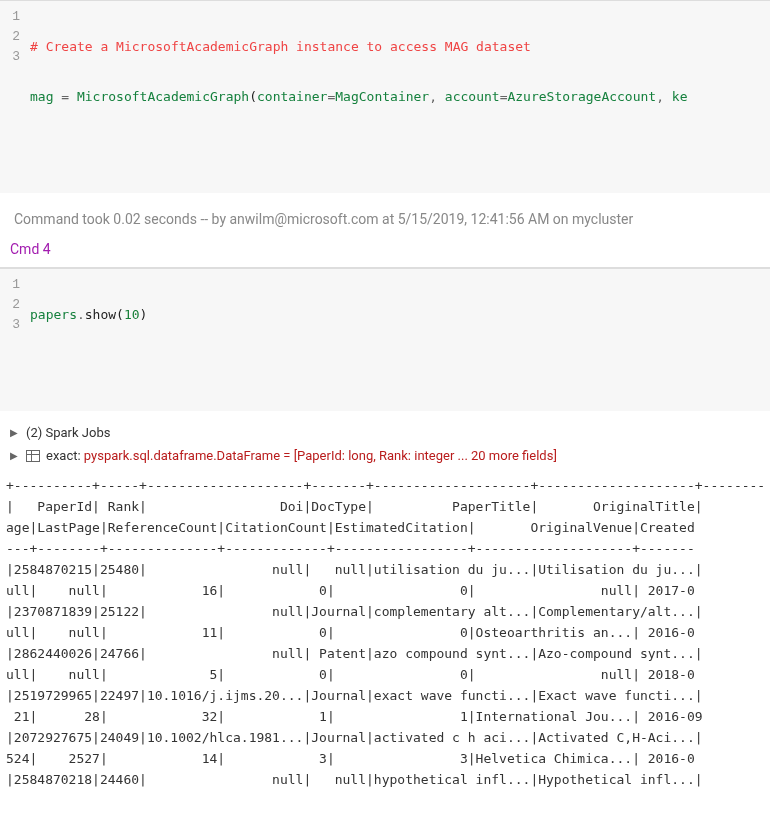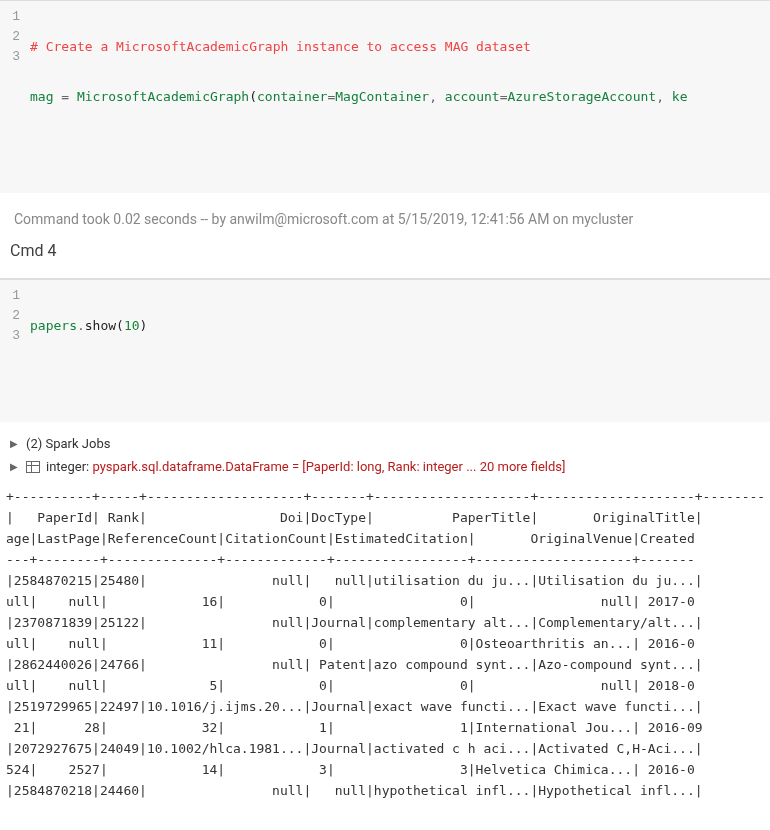--- a/index.html
+++ b/index.html
@@ -46,23 +46,23 @@
 
     .exec-info {
       font-family: -apple-system, "Segoe UI", Roboto, sans-serif;
       font-size: 14px;
       color: #888;
       padding: 18px 10px 8px 14px;
       background: #fff;
     }
     .cell-label {
       font-family: -apple-system, "Segoe UI", Roboto, sans-serif;
-      font-size: 16px;
-      color: #404040;
-      padding: 6px 10px 18px 10px;
+      font-size: 14px;
+      color: #a21caf;
+      padding: 6px 10px 10px 10px;
       background: #fff;
       border-bottom: 1px solid #ddd;
     }
     .output {
       padding: 10px 10px 0 10px;
       font-family: -apple-system, "Segoe UI", Roboto, sans-serif;
       font-size: 13px;
       color: #333;
     }
     .expander {
@@ -150,18 +150,18 @@
 
 <div class="output">
   <div class="expander">
     <span class="triangle">▶</span>
     <span>(2) Spark Jobs</span>
   </div>
   <div class="expander">
     <span class="triangle">▶</span>
     <span class="table-icon"></span>
     <span>
-      <span>integer: </span><span class="dim">pyspark.sql.dataframe.DataFrame = [PaperId: long, Rank: integer ... 20 more fields]</span>
+      <span>exact: </span><span class="dim">pyspark.sql.dataframe.DataFrame = [PaperId: long, Rank: integer ... 20 more fields]</span>
     </span>
   </div>
 </div>
 
 <div class="ascii-output"><div>+----------+-----+--------------------+-------+--------------------+--------------------+--------</div><div>|   PaperId| Rank|                 Doi|DocType|          PaperTitle|       OriginalTitle|</div><div>age|LastPage|ReferenceCount|CitationCount|EstimatedCitation|       OriginalVenue|Created</div><div>---+--------+--------------+-------------+-----------------+--------------------+-------</div><div>|2584870215|25480|                null|   null|utilisation du ju...|Utilisation du ju...|</div><div>ull|    null|            16|            0|                0|                null| 2017-0</div><div>|2370871839|25122|                null|Journal|complementary alt...|Complementary/alt...|</div><div>ull|    null|            11|            0|                0|Osteoarthritis an...| 2016-0</div><div>|2862440026|24766|                null| Patent|azo compound synt...|Azo-compound synt...|</div><div>ull|    null|             5|            0|                0|                null| 2018-0</div><div>|2519729965|22497|10.1016/j.ijms.20...|Journal|exact wave functi...|Exact wave functi...|</div><div> 21|      28|            32|            1|                1|International Jou...| 2016-09</div><div>|2072927675|24049|10.1002/hlca.1981...|Journal|activated c h aci...|Activated C,H-Aci...|</div><div>524|    2527|            14|            3|                3|Helvetica Chimica...| 2016-0</div><div>|2584870218|24460|                null|   null|hypothetical infl...|Hypothetical infl...|</div></div>
 
 </body></html>

